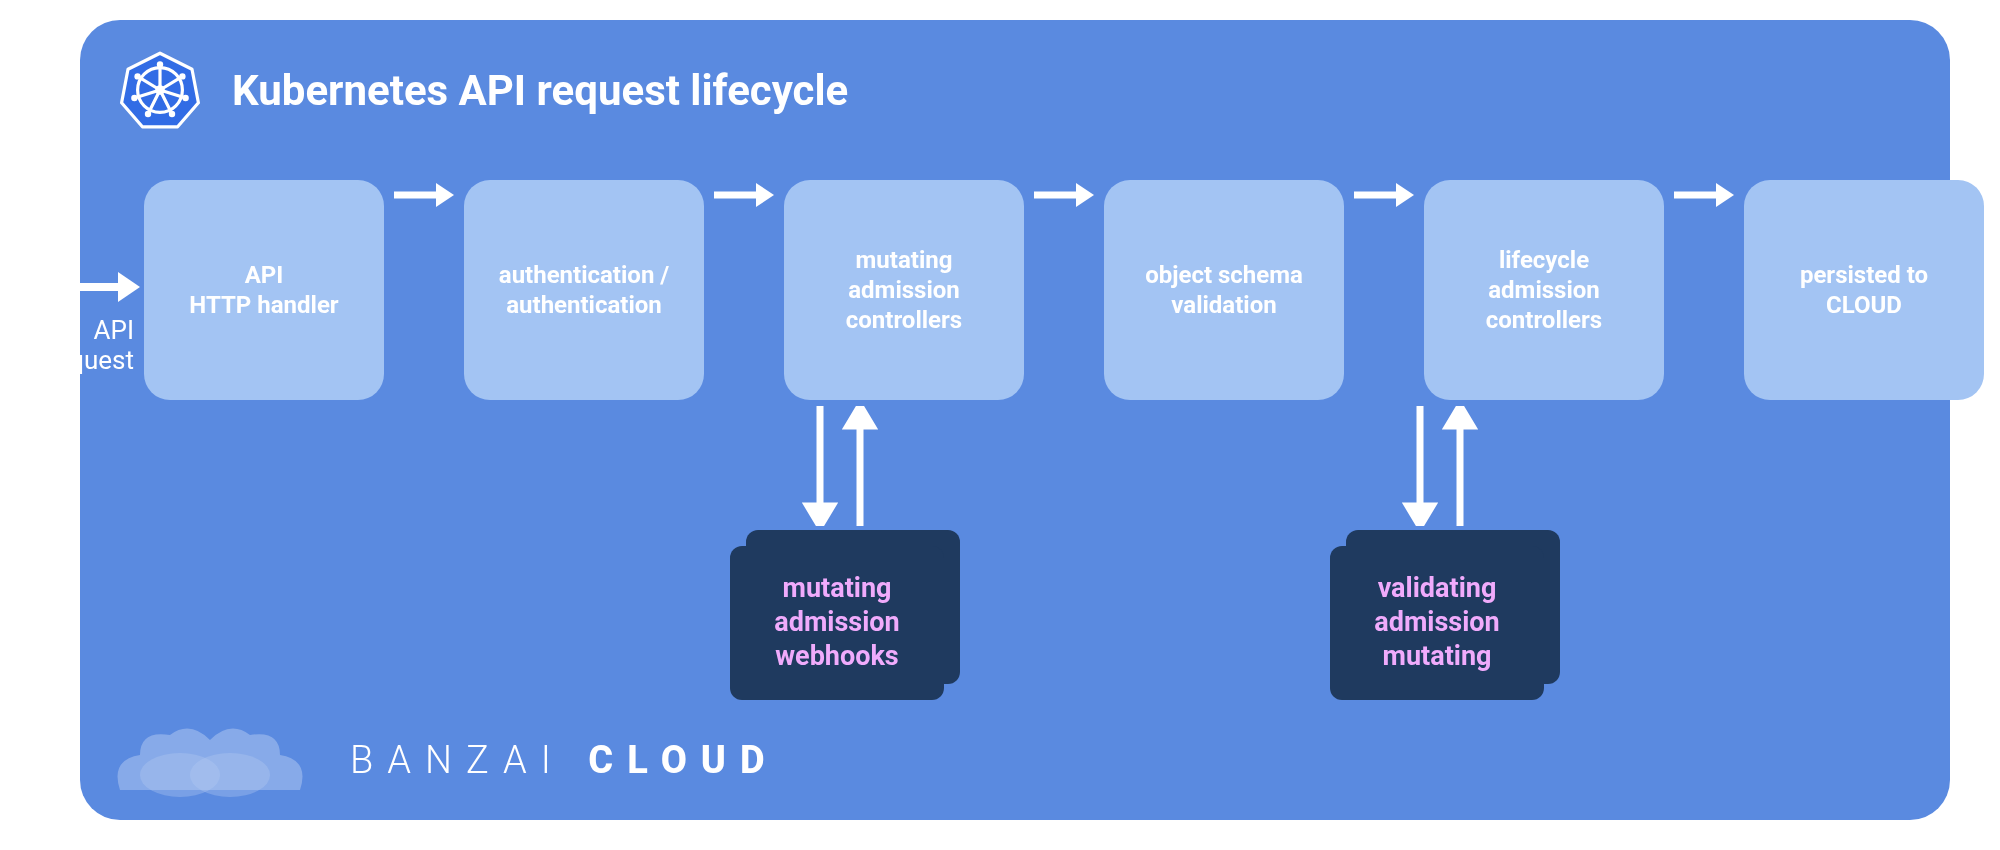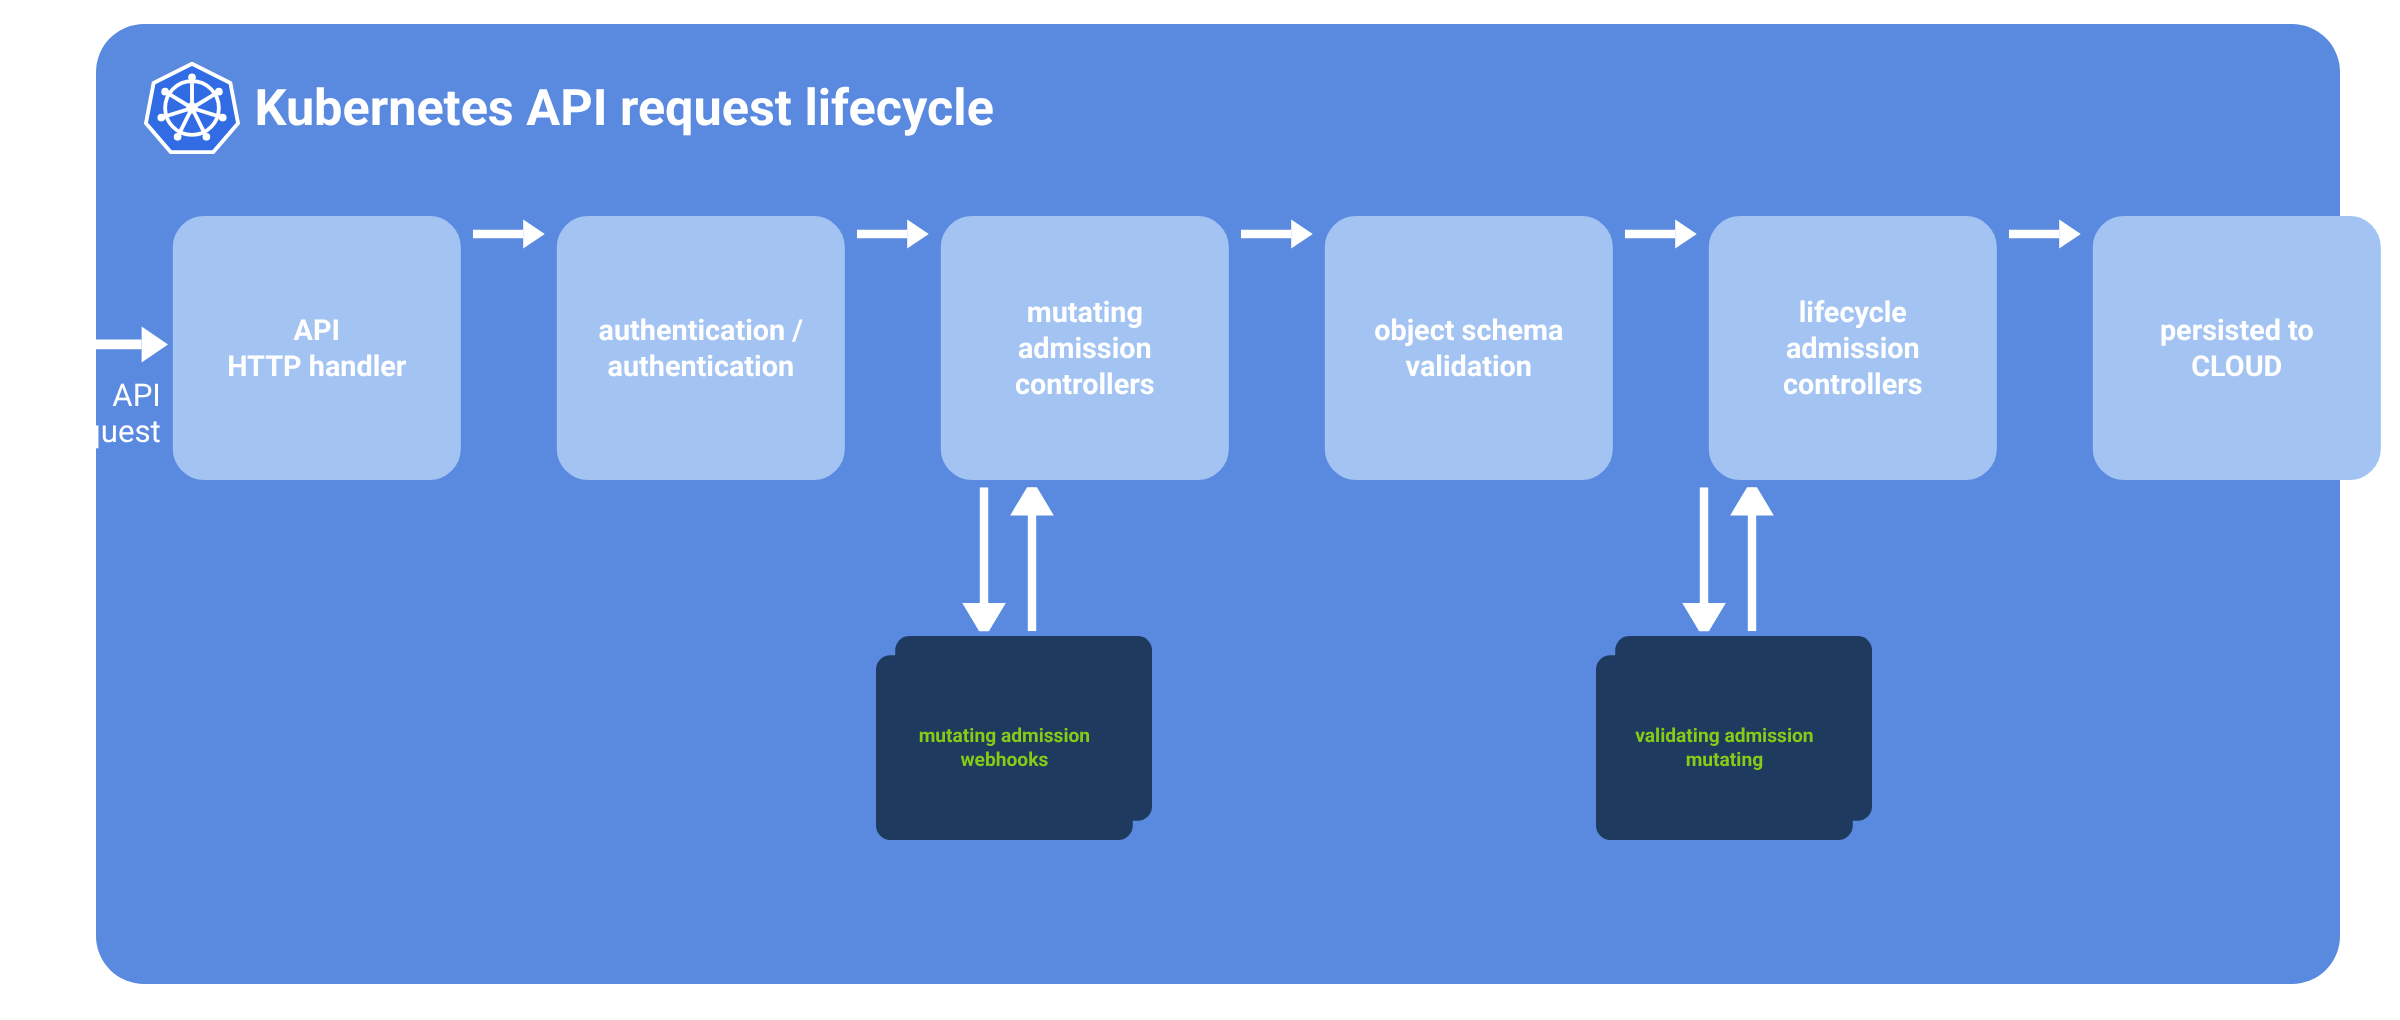--- a/index.html
+++ b/index.html
@@ -18,21 +18,21 @@
     height: 800px;
     background: #5a8ae0;
     border-radius: 40px;
   }
   .header {
     position: absolute;
     left: 40px;
     top: 30px;
     display: flex;
     align-items: center;
-    gap: 12px;
+    gap: 32px;
   }
   .k8s-icon {
     width: 80px;
     height: 80px;
   }
   .title {
     color: #fff;
     font-size: 42px;
     font-weight: 700;
   }
@@ -100,23 +100,23 @@
     width: 214px; height: 154px;
     background: #1f3a5f;
     border-radius: 12px;
   }
   .webhook-front {
     position: absolute;
     left: 0; top: 16px;
     width: 214px; height: 154px;
     background: #1f3a5f;
     border-radius: 12px;
-    color: #84cc16;
+    color: #f0abfc;
     font-weight: 700;
-    font-size: 16px;
+    font-size: 27px;
     display: flex;
     align-items: center;
     justify-content: center;
     text-align: center;
     padding: 14px;
     line-height: 1.25;
   }
   .bidir {
     position: absolute;
     width: 120px;
@@ -244,14 +244,30 @@
 
   <div class="webhook-stack" style="left:650px; top:510px;">
     <div class="webhook-back"></div>
     <div class="webhook-front">mutating admission webhooks</div>
   </div>
   <div class="webhook-stack" style="left:1250px; top:510px;">
     <div class="webhook-back"></div>
     <div class="webhook-front">validating admission mutating</div>
   </div>
 
+  <div class="footer">
+    <span class="cloud-icon">
+      <svg viewBox="0 0 200 80">
+        <g fill="#fff" fill-opacity="0.5">
+          <path d="M10 70 Q0 40 30 35 Q30 10 60 15 Q80 0 100 20 Q120 0 140 15 Q170 10 170 35 Q200 40 190 70 Z"></path>
+          <ellipse cx="70" cy="55" rx="40" ry="22" fill="#fff" fill-opacity="0.35"></ellipse>
+          <ellipse cx="120" cy="55" rx="40" ry="22" fill="#fff" fill-opacity="0.35"></ellipse>
+        </g>
+      </svg>
+    </span>
+    <div class="brand">
+      <span class="light">BANZAI</span>
+      <span> </span>
+      <span class="bold">CLOUD</span>
+    </div>
+  </div>
 
 </div>
 
 </body></html>

